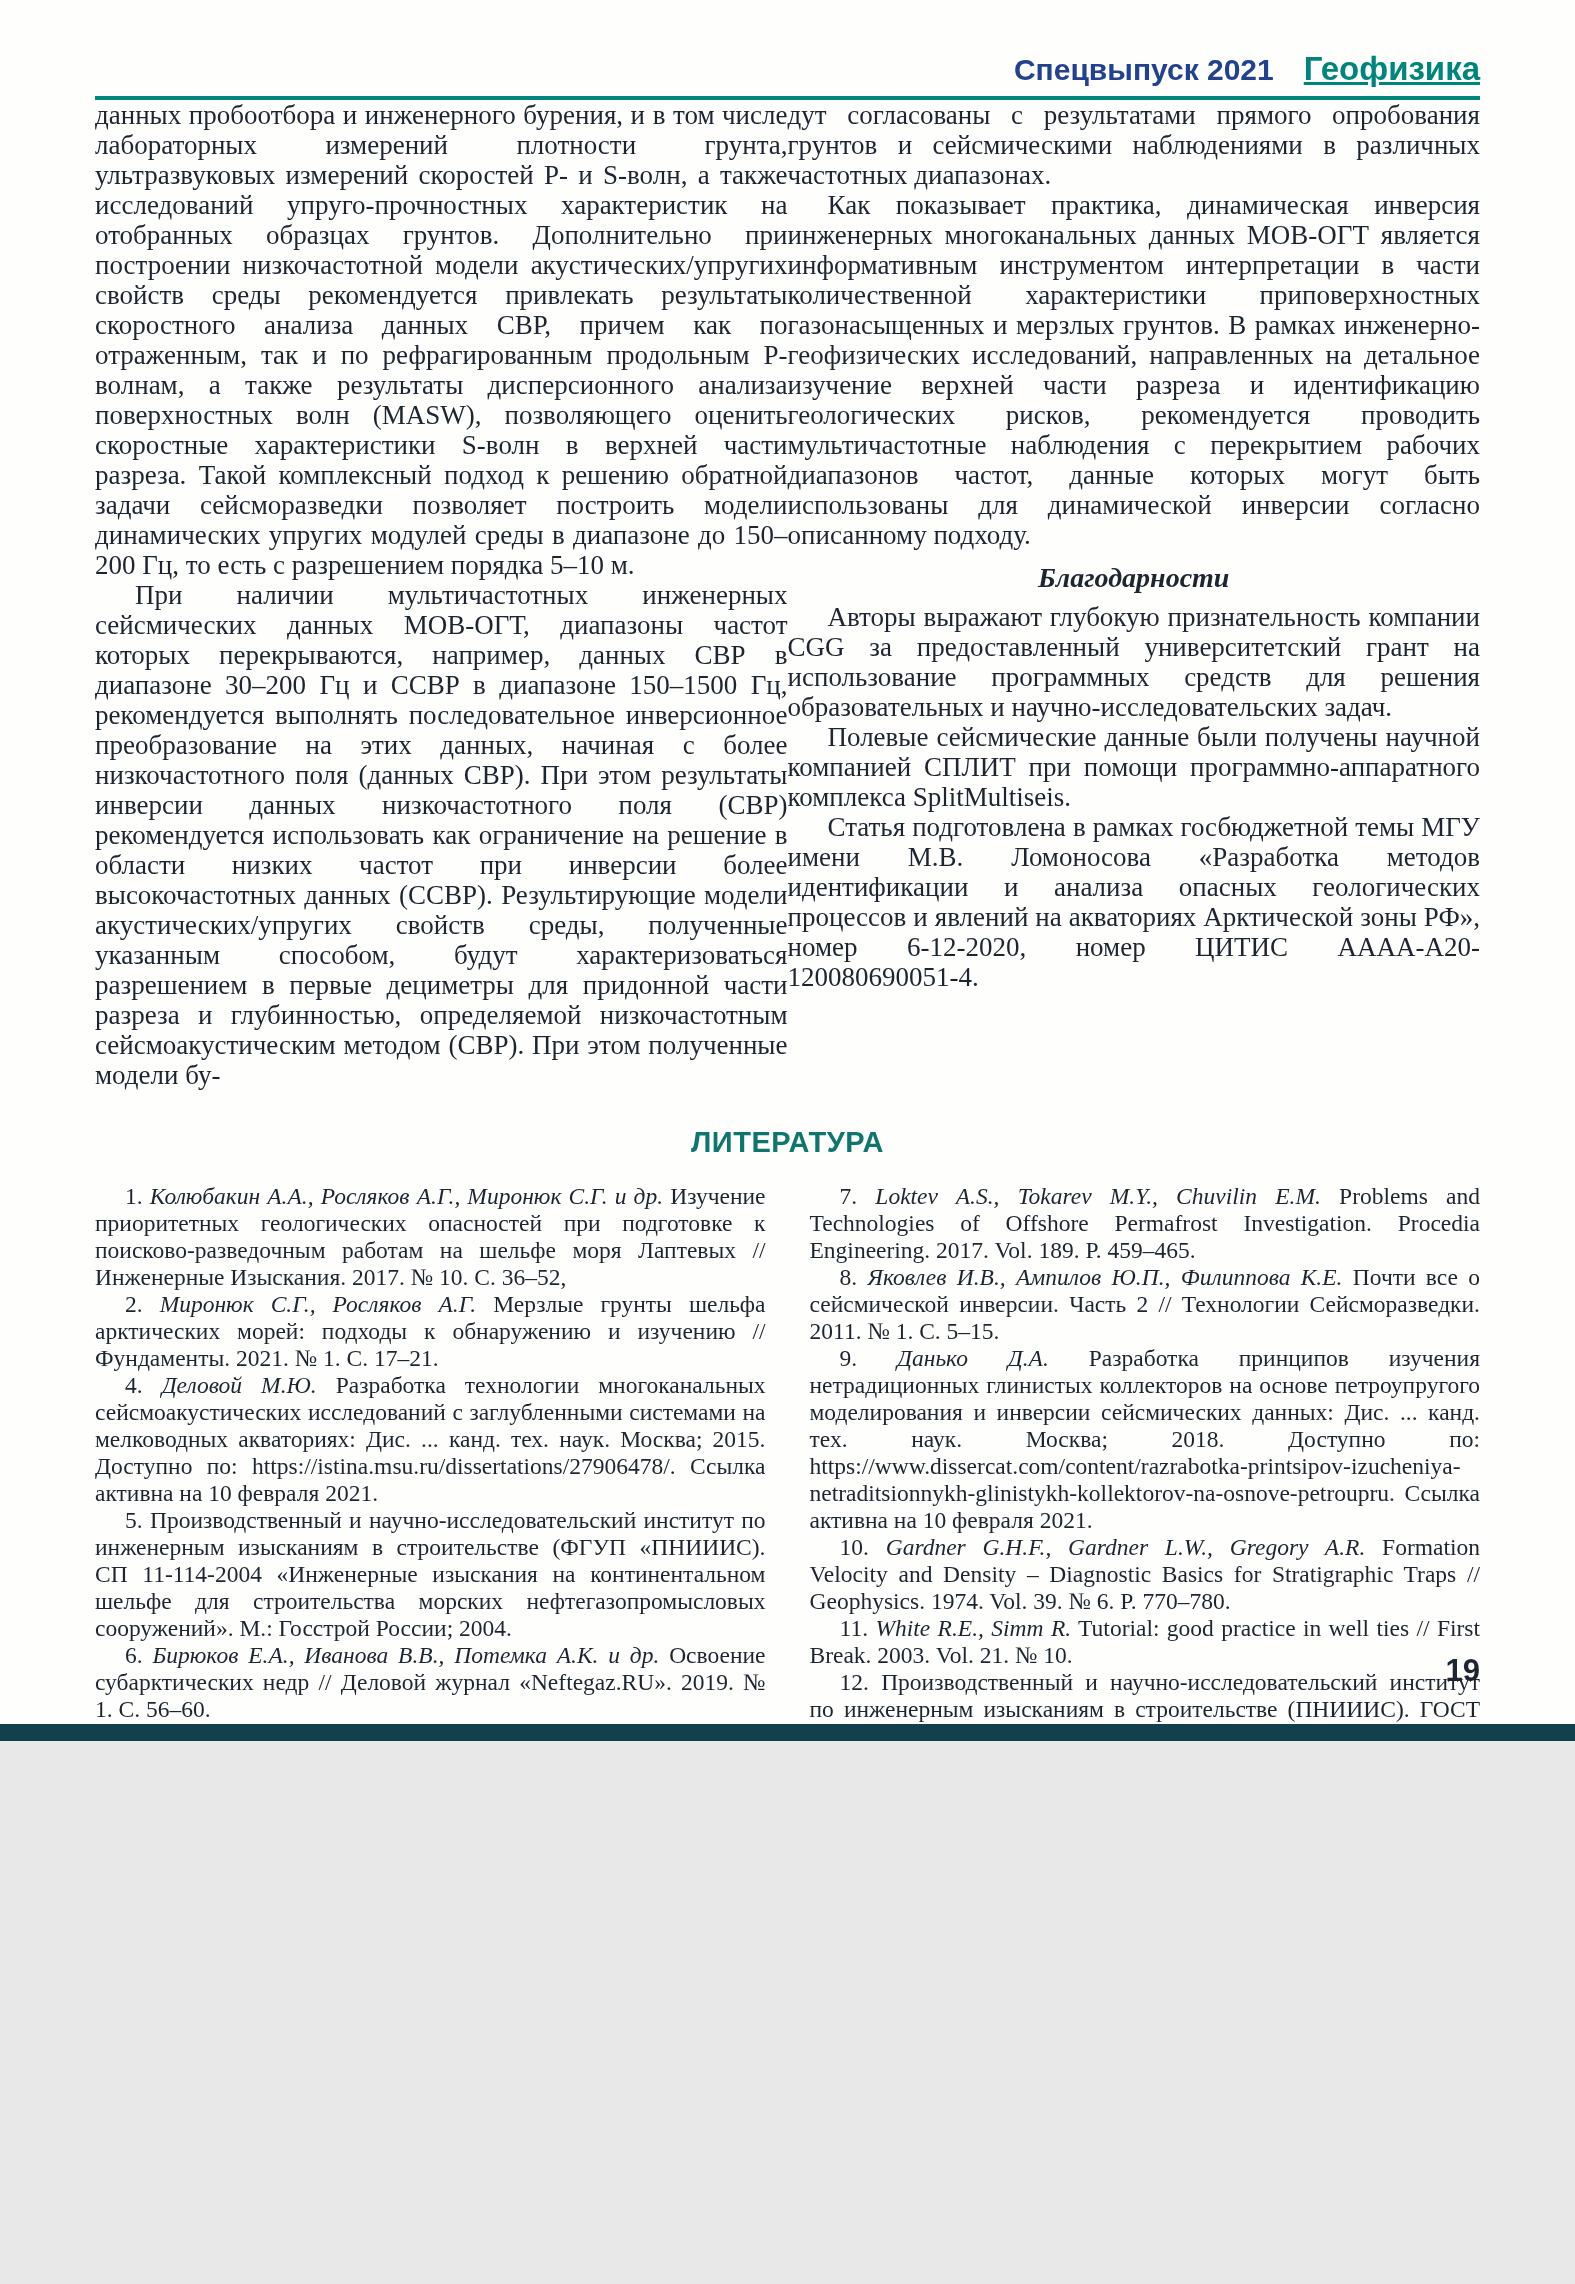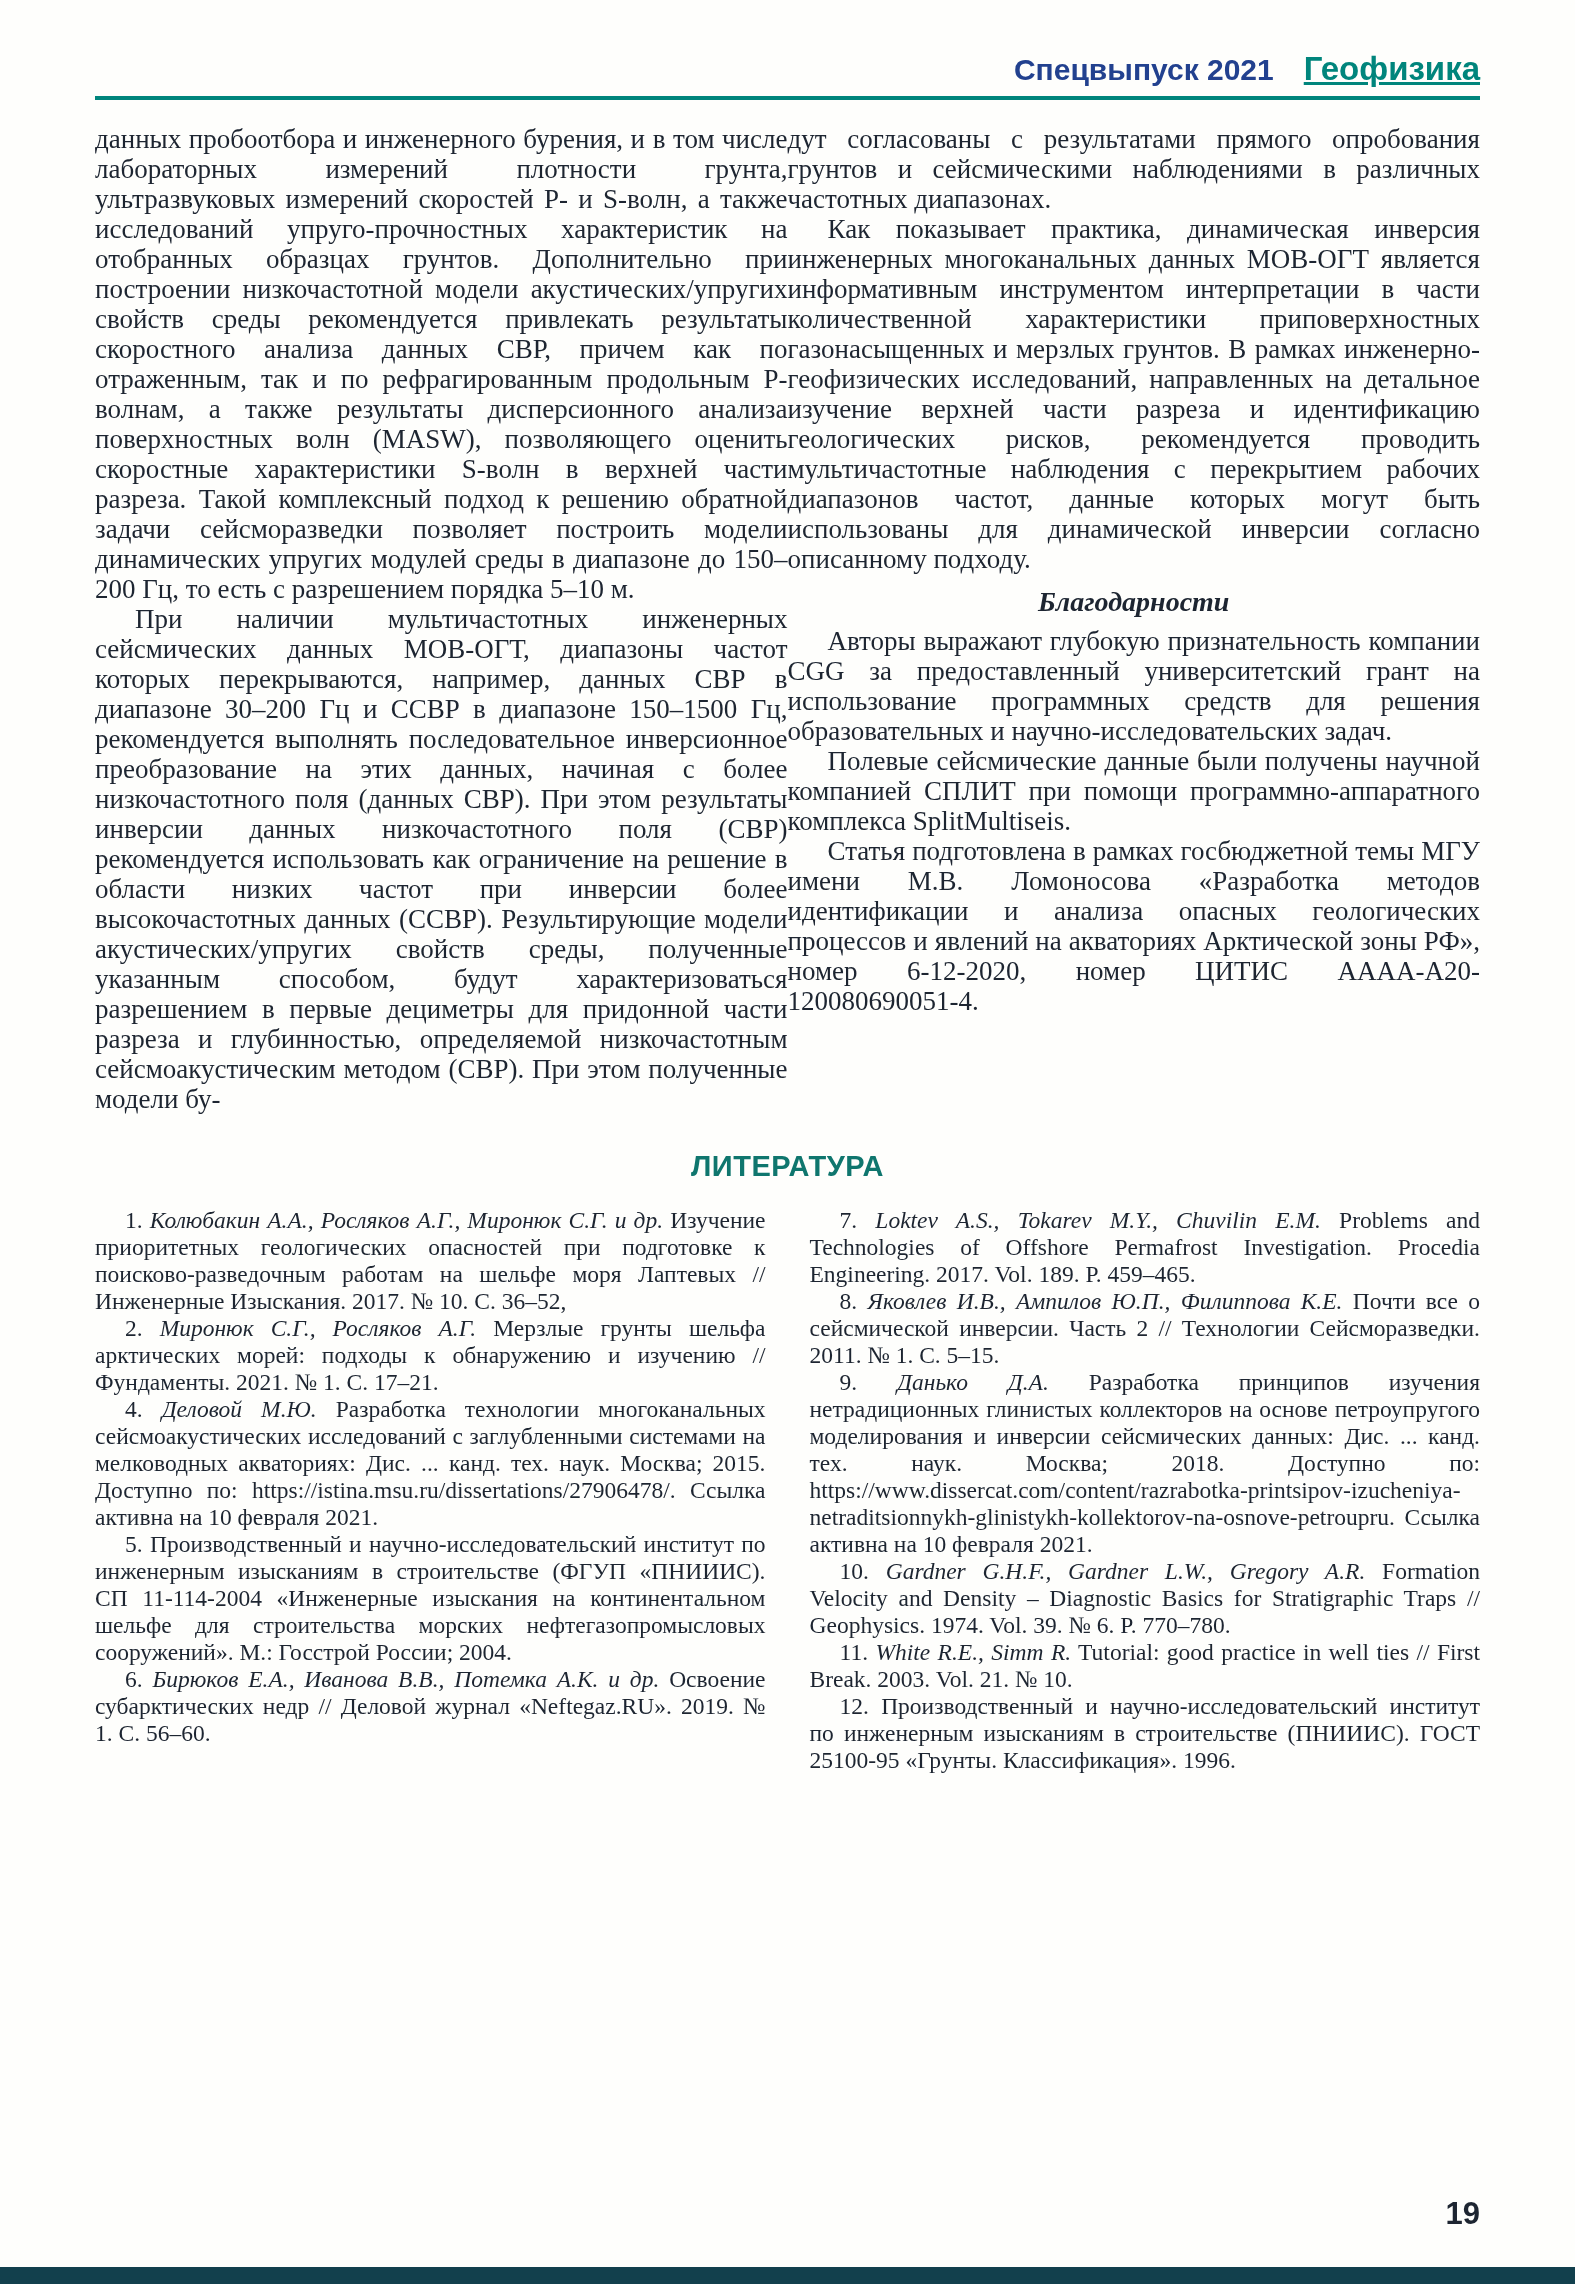--- a/index.html
+++ b/index.html
@@ -1,19 +1,19 @@
 <!DOCTYPE html>
 <html lang="ru"><head>
 <meta charset="utf-8">
 <style>
   html, body { margin: 0; padding: 0; background: #e8e8e8; }
   .page {
     position: relative;
     width: 1575px;
-    height: 2284px;
+    height: 1741px;
     margin: 0 auto;
     background: #fefefc;
     font-family: "Liberation Serif", serif;
     color: #1d2531;
     overflow: hidden;
   }
   .content { padding: 50px 95px 0 95px; }
 
   
   .header-row {
@@ -21,21 +21,21 @@
     justify-content: flex-end;
     align-items: baseline;
     gap: 30px;
     font-family: "Liberation Sans", sans-serif;
   }
   .issue-label { font-size: 30px; font-weight: bold; color: #22418f; }
   .journal-name { font-size: 33px; font-weight: bold; color: #00857c; text-decoration: underline; }
   .header-rule { height: 4px; background: #00857c; margin-top: 8px; }
 
   
-  .main-cols { display: flex; margin-top: 24px; }
+  .main-cols { display: flex; }
   .col { flex: 1; min-width: 0; }
   p.body {
     margin: 0;
     font-size: 27px;
     line-height: 30px;
     text-align: justify;
     text-indent: 40px;
   }
   p.body.cont { text-indent: 0; }
   .ack-title {

